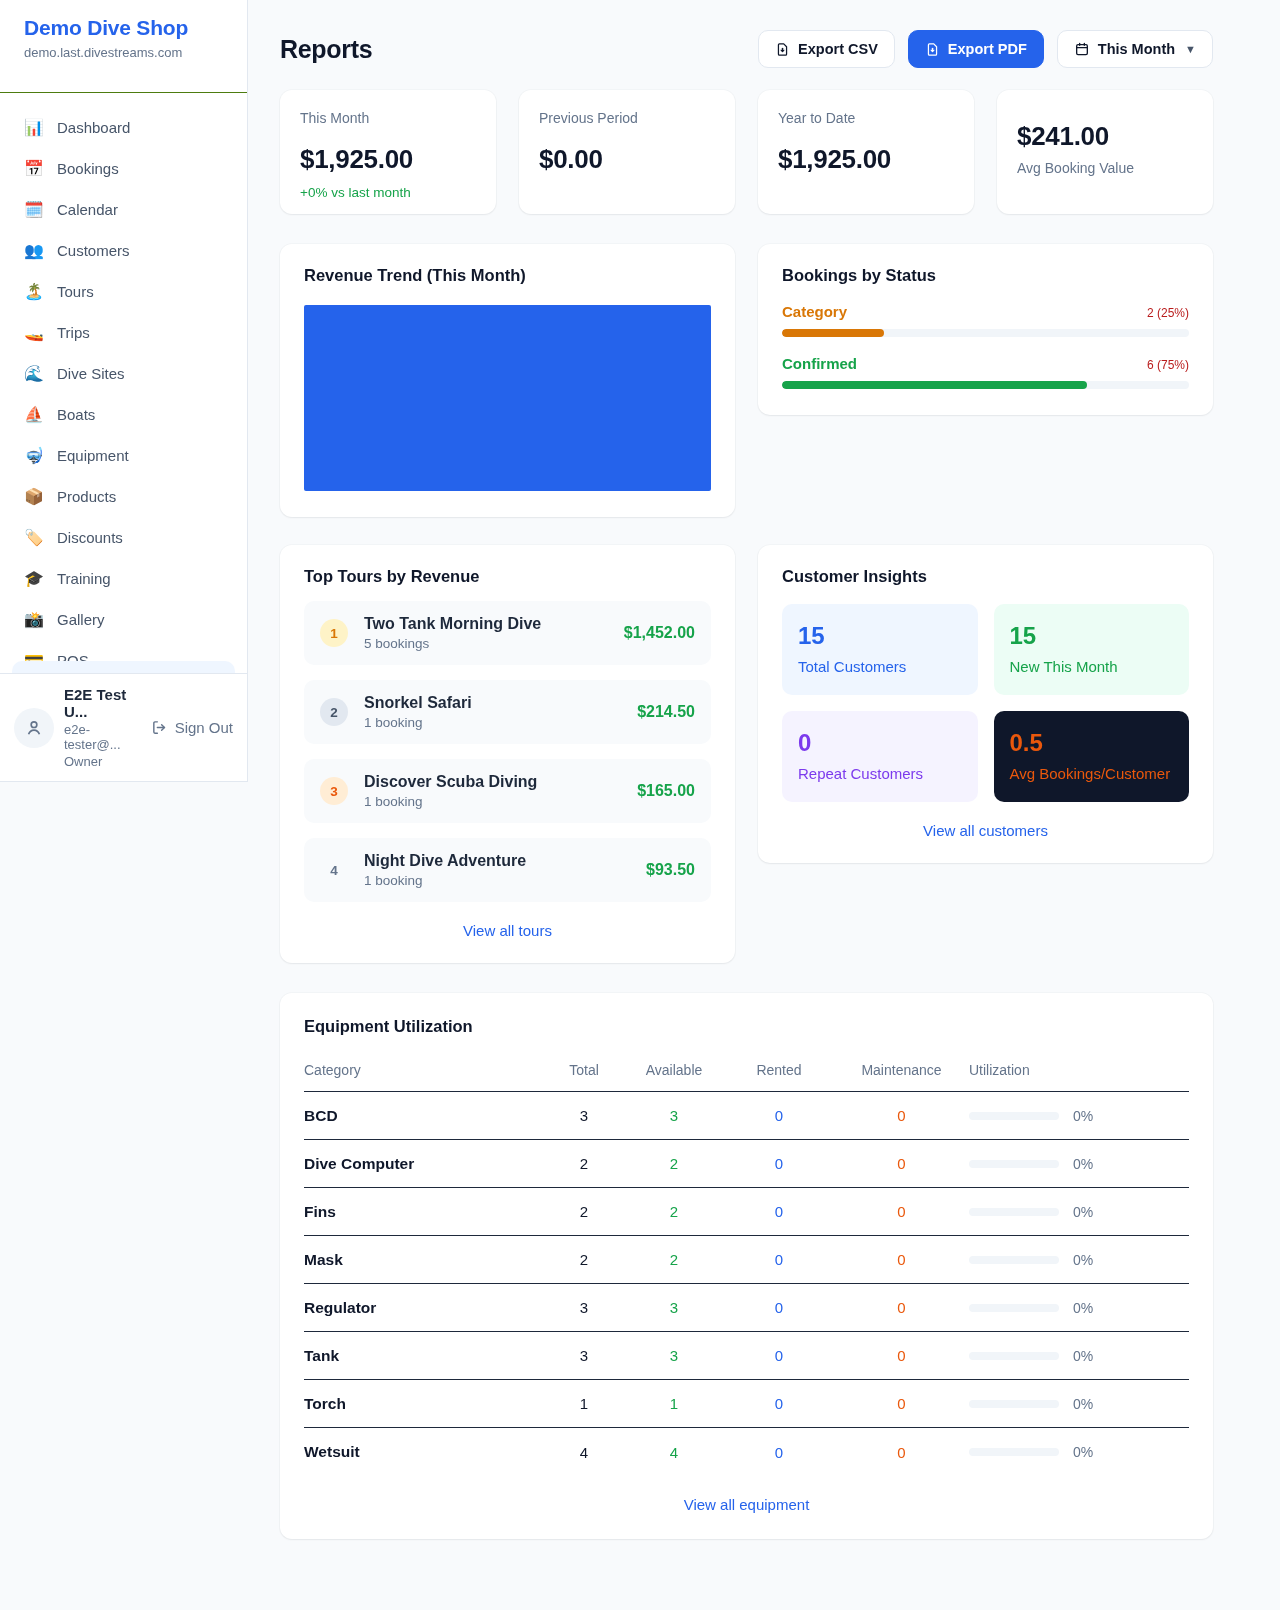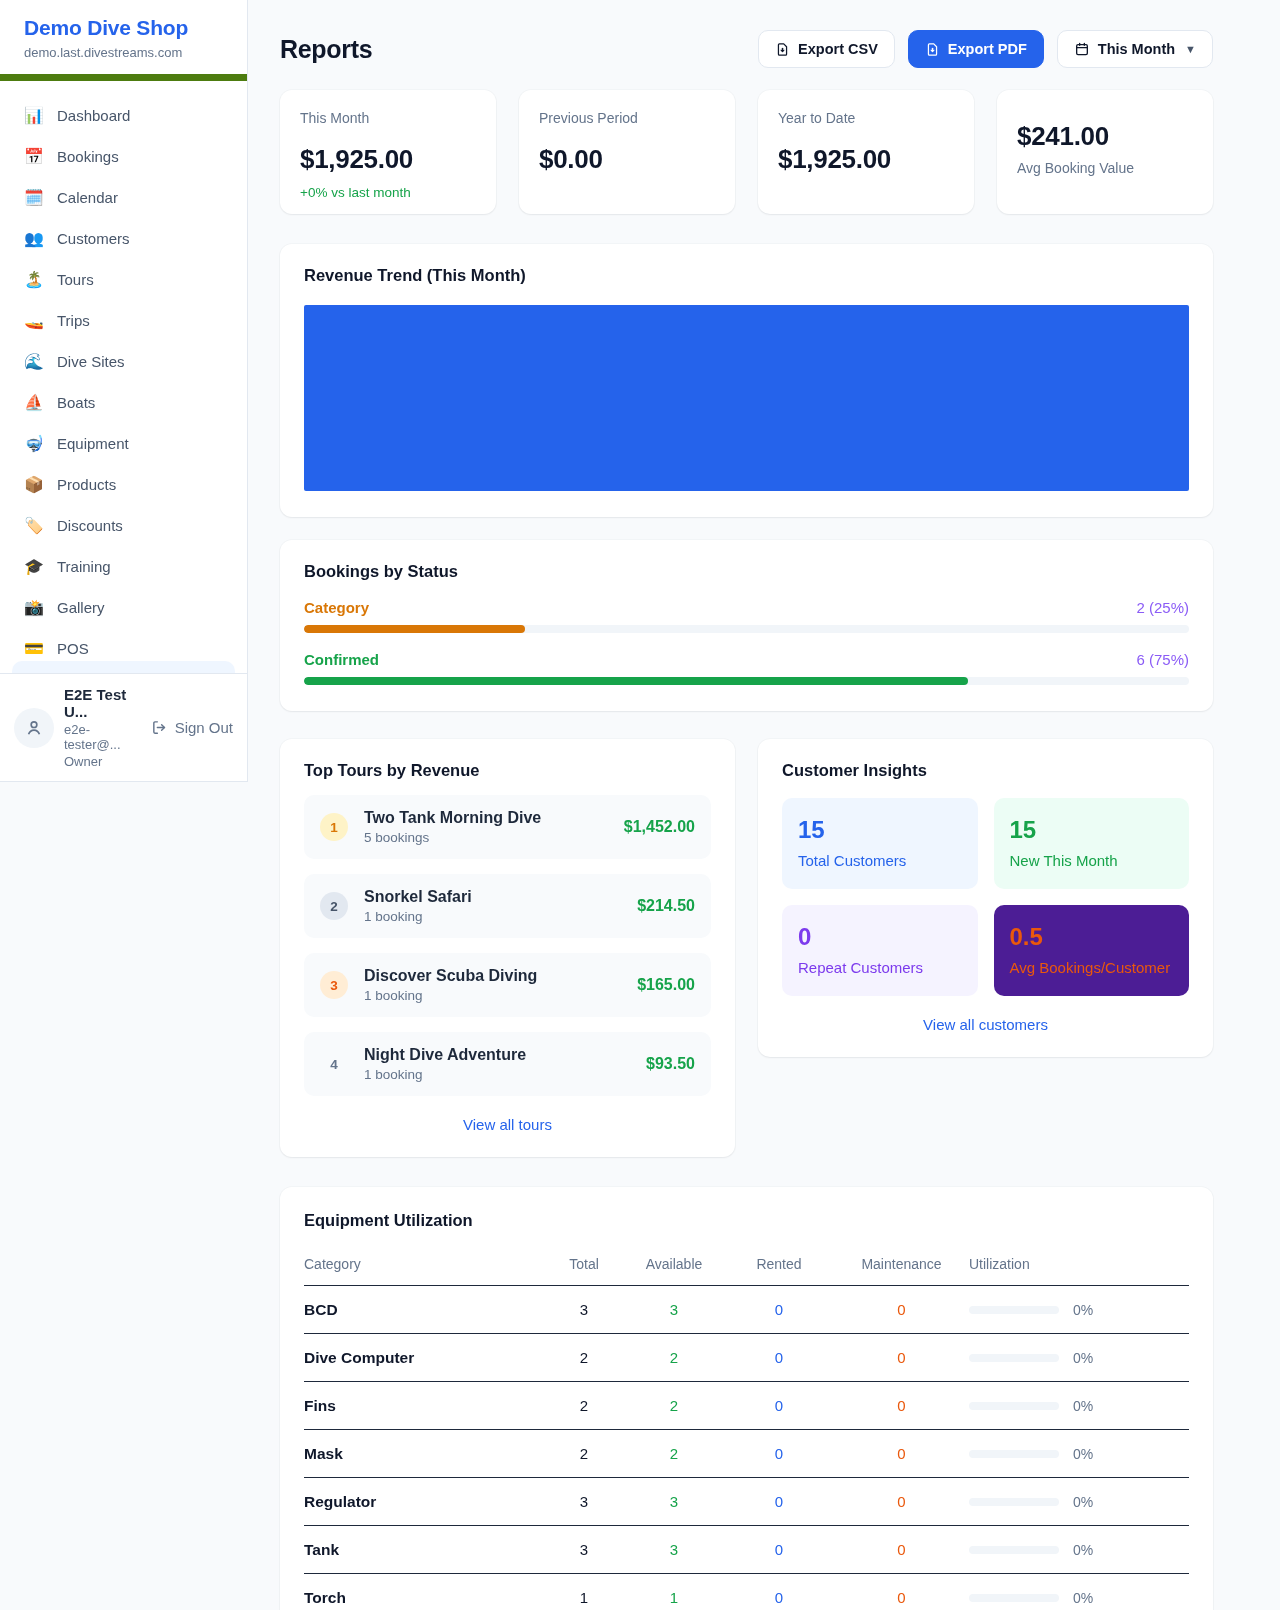--- a/index.html
+++ b/index.html
@@ -13,21 +13,21 @@
   }
 
   
   .sidebar {
     position:absolute; left:0; top:0; width:248px; height:782px;
     background:#ffffff;
     border-right:1px solid #e2e8f0;
     border-bottom:1px solid #e2e8f0;
     display:flex; flex-direction:column;
   }
-  .brand { padding:16px 24px 14px; border-bottom:7px solid #4d7c0f; }
+  .brand { padding:16px 24px 32px; border-bottom:1px solid #4d7c0f; }
   .brand-name { color:#2563eb; font-size:21px; font-weight:800; letter-spacing:-.2px; }
   .brand-domain { color:#64748b; font-size:13px; margin-top:5px; }
   .nav { padding:14px 0 0; flex:1; overflow:hidden; }
   .nav-item {
     display:flex; align-items:center; gap:13px;
     padding:11px 24px; font-size:15px; color:#475569; cursor:pointer;
   }
   .nav-item .emoji { width:20px; font-size:16px; text-align:center; }
   .nav-partial-pill {
     height:12px; margin:0 12px; border-radius:10px 10px 0 0; background:#eff6ff;
@@ -66,29 +66,29 @@
   .card-title { font-size:16.5px; font-weight:700; color:#0f172a; }
 
   .stats-row { display:grid; grid-template-columns:repeat(4,1fr); gap:23px; margin-top:22px; }
   .stat-card { padding:20px; height:124px; }
   .stat-label { font-size:14px; color:#64748b; }
   .stat-value { font-size:26px; font-weight:800; margin-top:18px; letter-spacing:-.3px; }
   .stat-delta { font-size:13.5px; color:#16a34a; margin-top:10px; }
   .stat-card.value-first .stat-value { margin-top:11px; }
   .stat-card.value-first .stat-label { margin-top:8px; }
 
-  .charts-row { display:grid; grid-template-columns:1fr; gap:23px; margin-top:30px; align-items:start; }
+  .charts-row { display:grid; grid-template-columns:1fr 1fr; gap:23px; margin-top:30px; align-items:start; }
   .revenue-card { padding:22px 24px 26px; }
   .revenue-bar { margin-top:20px; height:186px; border-radius:2px; background:#2563eb; }
 
   .status-card { padding:22px 24px 26px; }
   .status-group { margin-top:18px; }
   .status-line { display:flex; justify-content:space-between; align-items:baseline; }
   .status-name { font-size:15px; font-weight:700; }
-  .status-count { font-size:15px; color:#8b5cf6; }
+  .status-count { font-size:12px; color:#b91c1c; }
   .bar-track { margin-top:9px; height:8px; background:#f1f5f9; border-radius:99px; overflow:hidden; }
   .bar-fill { height:100%; border-radius:99px; }
 
   .mid-row { display:grid; grid-template-columns:1fr 1fr; gap:23px; margin-top:28px; align-items:start; }
   .tours-card { padding:22px 24px 24px; }
   .tour-row {
     display:flex; align-items:center; gap:16px; background:#f8fafc;
     border-radius:10px; padding:14px 16px; margin-top:15px; cursor:pointer;
   }
   .rank-badge {
@@ -377,21 +377,21 @@
           <div class="tile" style="background: rgb(236, 253, 245);">
             <div class="tile-value" style="color: rgb(22, 163, 74);">15</div>
             <div class="tile-label" style="color: rgb(22, 163, 74);">New This Month</div>
           </div>
 
           <div class="tile" style="background: rgb(245, 243, 255);">
             <div class="tile-value" style="color: rgb(124, 58, 237);">0</div>
             <div class="tile-label" style="color: rgb(124, 58, 237);">Repeat Customers</div>
           </div>
 
-          <div class="tile" style="background: #4c1d95;">
+          <div class="tile" style="background: #0f172a;">
             <div class="tile-value" style="color: rgb(234, 88, 12);">0.5</div>
             <div class="tile-label" style="color: rgb(234, 88, 12);">Avg Bookings/Customer</div>
           </div>
         </div>
       <a class="view-all">View all customers</a>
     </div>
   </div>
 
   <div class="card equip-card">
     <div class="card-title">Equipment Utilization</div>

